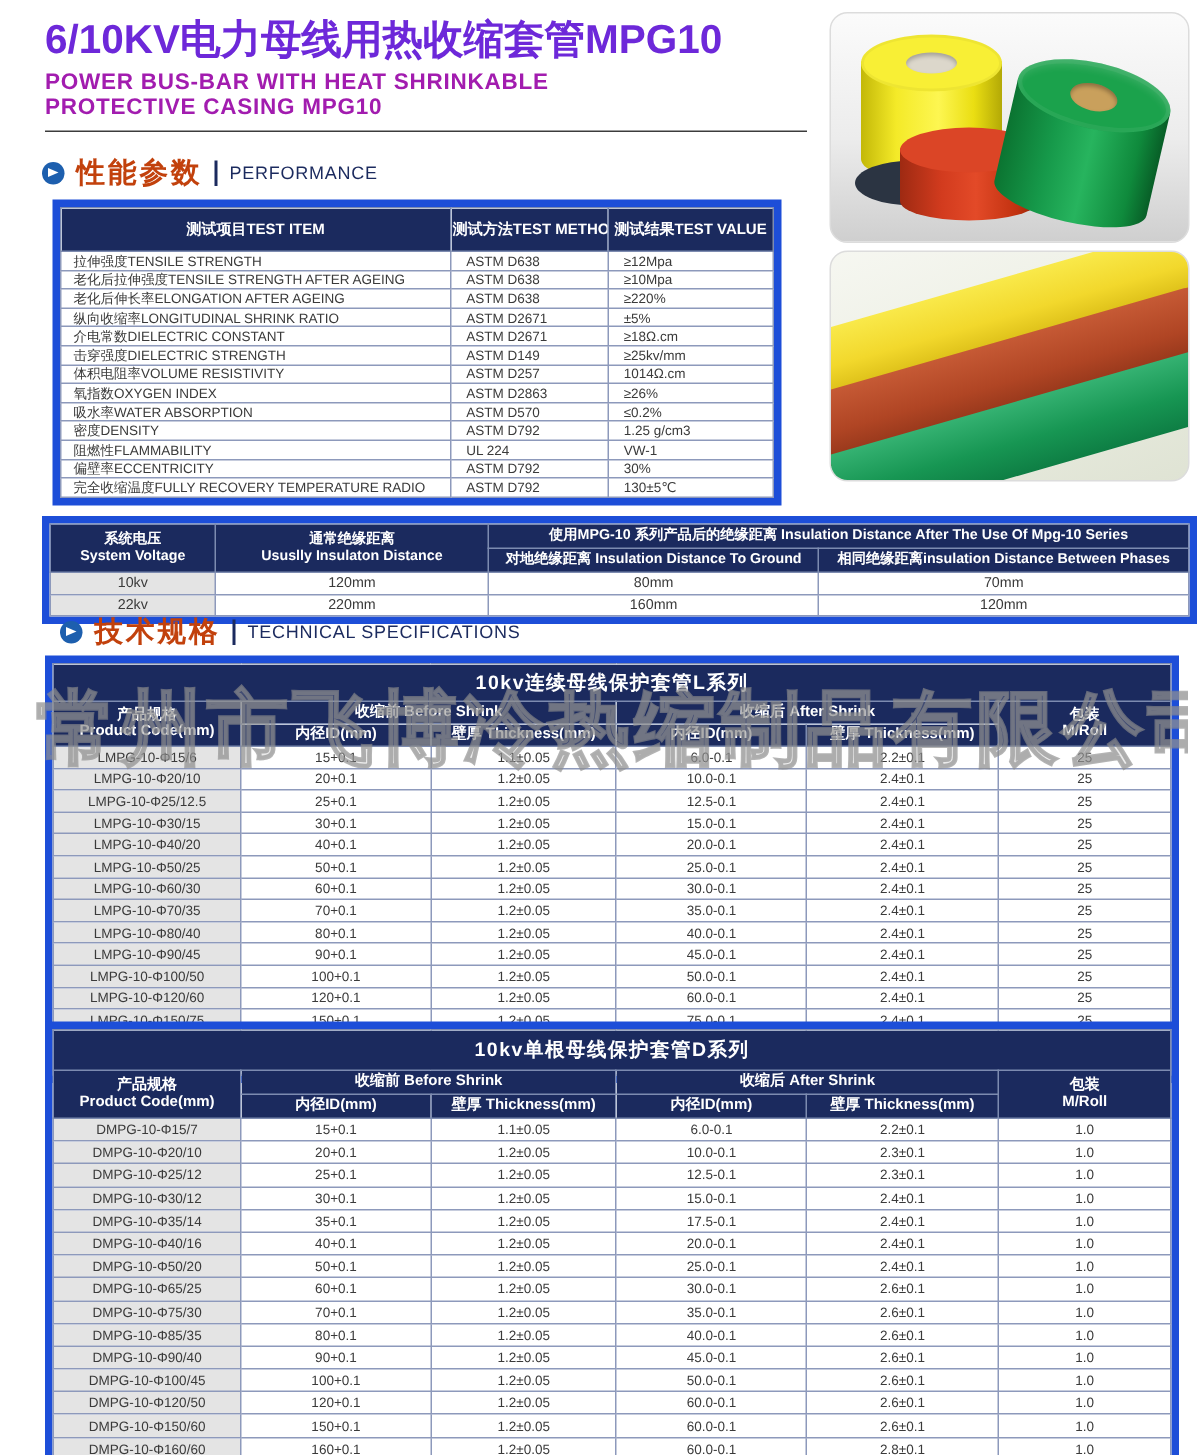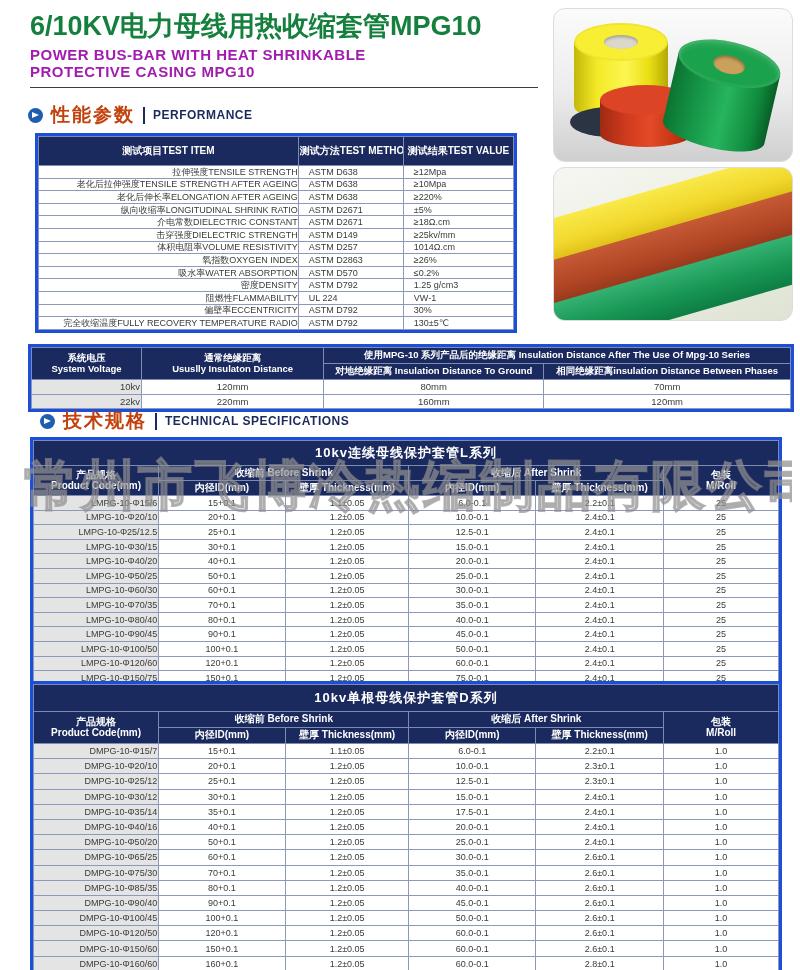--- a/index.html
+++ b/index.html
@@ -3,40 +3,40 @@
 <meta charset="utf-8">
 <style>
   html,body{margin:0;padding:0;}
   body{
     width:800px;height:970px;position:relative;background:#ffffff;
     font-family:"Liberation Sans","DejaVu Sans",sans-serif;
     color:#333;overflow:hidden;
   }
   
   .title-block{position:absolute;left:30px;top:12px;width:520px;}
-  .title-cn{font-size:27px;font-weight:bold;color:#15803d;letter-spacing:0px;line-height:1.1;}
+  .title-cn{font-size:27px;font-weight:bold;color:#6d28d9;letter-spacing:0px;line-height:1.1;}
   .title-en{font-size:15px;font-weight:bold;color:#a21caf;line-height:1.15;letter-spacing:.5px;margin-top:4px;}
   .title-rule{position:absolute;left:30px;top:87px;width:508px;height:1px;background:#3c3c3c;}
 
   
   .section-header{position:absolute;display:flex;align-items:center;height:22px;}
   .bullet{width:15px;height:15px;border-radius:50%;background:#1d5fae;position:relative;margin-right:8px;flex:0 0 auto;}
   .bullet::after{content:"";position:absolute;left:4px;top:4px;width:0;height:0;
     border-left:7px solid #ffffff;border-top:3.5px solid transparent;border-bottom:3.5px solid transparent;}
   .sec-cn{font-size:19px;font-weight:bold;color:#c2410c;letter-spacing:2px;}
   .sec-div{width:0;height:17px;border-left:2px solid #1b2a5e;margin:0 8px;}
-  .sec-en{font-size:12px;font-weight:bold;color:#1b2a5e;letter-spacing:.5px;}
+  .sec-en{font-size:12px;font-weight:normal;color:#1b2a5e;letter-spacing:.5px;}
 
   
   table{border-collapse:collapse;table-layout:fixed;width:100%;}
   th,td{border:1px solid #8d99bb;overflow:hidden;white-space:nowrap;text-overflow:clip;}
   th{background:#1b2a5e;color:#ffffff;font-weight:bold;border-color:#7d8bb0;}
   td{color:#3a3a3a;text-align:center;background:#ffffff;}
-  .tbl{position:absolute;border:3px solid #1d4ed8;}
-  tbody td:first-child{background:#e4e4e4;text-align:right;}
+  .tbl{position:absolute;border:5px solid #1d4ed8;}
+  tbody td:first-child{background:#e4e4e4;}
 
   
   .perf-wrap{left:35px;top:133px;width:476px;}
   .perf th{font-size:10px;height:26px;}
   .perf td{font-size:9px;height:11.6px;line-height:10px;text-align:left;padding:0 0 0 10px;}
   .perf td:first-child{padding-left:8px;background:#ffffff;}
 
   
   .volt-wrap{left:28px;top:344px;width:760px;}
   .volt th{font-size:9.5px;line-height:10.5px;}

